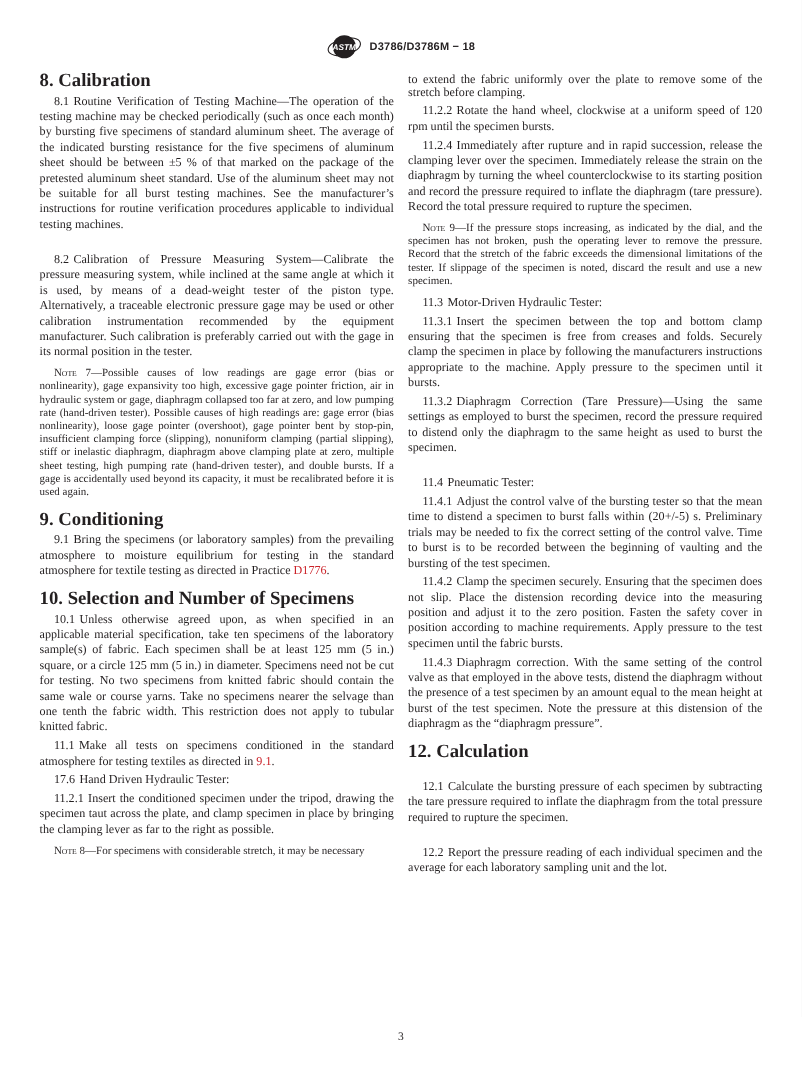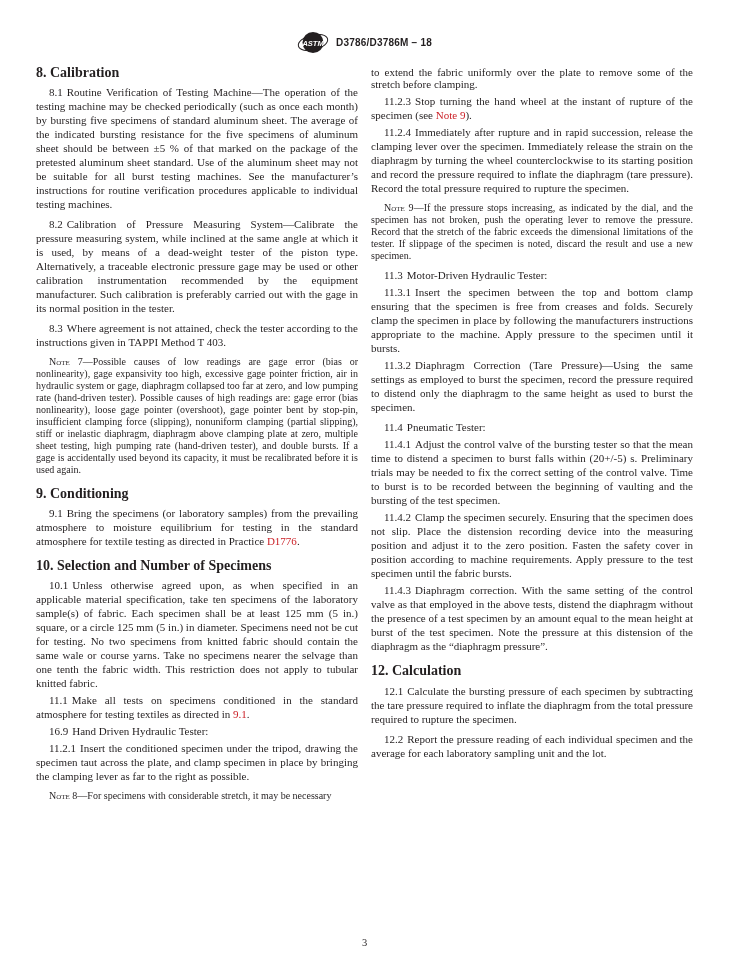--- a/index.html
+++ b/index.html
@@ -40,31 +40,31 @@
     gap: 13px;
   }
   .col {
     width: 322px;
     font-size: 11px;
     line-height: 14px;
     text-align: justify;
   }
   .sec-title {
     font-weight: bold;
-    font-size: 14px;
+    font-size: 17px;
     text-align: left;
     margin-top: 11px;
     margin-bottom: 5px;
   }
   .sec-title.first { margin-top: 0; }
   p.para {
     text-indent: 13px;
     margin: 3px 0;
   }
-  p.para.gap { margin-top: 6px; }
+  p.para.gap { margin-top: 18px; }
   .num { margin-right: 4px; }
   .ital { }
   p.note {
     font-size: 10px;
     line-height: 12px;
     text-indent: 13px;
     margin: 7px 0 6px 0;
   }
   p.note-cont {
     font-size: 11px;
@@ -100,49 +100,48 @@
   <div class="columns">
 
     <div class="col">
 
       <div class="sec-title first">8. Calibration</div>
 
       <p class="para"><span class="num">8.1</span><span class="ital">Routine Verification of Testing Machine</span><span>—The operation of the testing machine may be checked periodically (such as once each month) by bursting five specimens of standard aluminum sheet. The average of the indicated bursting resistance for the five specimens of aluminum sheet should be between ±5 % of that marked on the package of the pretested aluminum sheet standard. Use of the aluminum sheet may not be suitable for all burst testing machines. See the manufacturer’s instructions for routine verification procedures applicable to individual testing machines.</span></p>
 
       <p class="para gap"><span class="num">8.2</span><span class="ital">Calibration of Pressure Measuring System</span><span>—Calibrate the pressure measuring system, while inclined at the same angle at which it is used, by means of a dead-weight tester of the piston type. Alternatively, a traceable electronic pressure gage may be used or other calibration instrumentation recommended by the equipment manufacturer. Such calibration is preferably carried out with the gage in its normal position in the tester.</span></p>
 
-      <p class="para gap"><span class="num">8.3</span><span>Where agreement is not attained, check the tester according to the instructions given in TAPPI Method T 403.</span></p>
 
       <p class="note"><span class="note-label">Note 7</span><span>—Possible causes of low readings are gage error (bias or nonlinearity), gage expansivity too high, excessive gage pointer friction, air in hydraulic system or gage, diaphragm collapsed too far at zero, and low pumping rate (hand-driven tester). Possible causes of high readings are: gage error (bias nonlinearity), loose gage pointer (overshoot), gage pointer bent by stop-pin, insufficient clamping force (slipping), nonuniform clamping (partial slipping), stiff or inelastic diaphragm, diaphragm above clamping plate at zero, multiple sheet testing, high pumping rate (hand-driven tester), and double bursts. If a gage is accidentally used beyond its capacity, it must be recalibrated before it is used again.</span></p>
 
       <div class="sec-title">9. Conditioning</div>
 
       <p class="para"><span class="num">9.1</span><span>Bring the specimens (or laboratory samples) from the prevailing atmosphere to moisture equilibrium for testing in the standard atmosphere for textile testing as directed in Practice </span><span class="reflink">D1776</span><span>.</span></p>
 
       <div class="sec-title">10. Selection and Number of Specimens</div>
 
       <p class="para"><span class="num">10.1</span><span>Unless otherwise agreed upon, as when specified in an applicable material specification, take ten specimens of the laboratory sample(s) of fabric. Each specimen shall be at least 125 mm (5 in.) square, or a circle 125 mm (5 in.) in diameter. Specimens need not be cut for testing. No two specimens from knitted fabric should contain the same wale or course yarns. Take no specimens nearer the selvage than one tenth the fabric width. This restriction does not apply to tubular knitted fabric.</span></p>
 
 
       <p class="para"><span class="num">11.1</span><span>Make all tests on specimens conditioned in the standard atmosphere for testing textiles as directed in </span><span class="reflink">9.1</span><span>.</span></p>
 
-      <p class="para"><span class="num">16.9</span><span class="ital">Hand Driven Hydraulic Tester:</span></p>
+      <p class="para"><span class="num">17.6</span><span class="ital">Hand Driven Hydraulic Tester:</span></p>
 
       <p class="para"><span class="num">11.2.1</span><span>Insert the conditioned specimen under the tripod, drawing the specimen taut across the plate, and clamp specimen in place by bringing the clamping lever as far to the right as possible.</span></p>
 
       <p class="note"><span class="note-label">Note 8</span><span>—For specimens with considerable stretch, it may be necessary</span></p>
 
     </div>
 
     <div class="col">
 
       <p class="note-cont">to extend the fabric uniformly over the plate to remove some of the stretch before clamping.</p>
 
+      <p class="para"><span class="num">11.2.2</span><span>Rotate the hand wheel, clockwise at a uniform speed of 120 rpm until the specimen bursts.</span></p>
 
-      <p class="para"><span class="num">11.2.3</span><span>Stop turning the hand wheel at the instant of rupture of the specimen (see </span><span class="reflink">Note 9</span><span>).</span></p>
 
       <p class="para"><span class="num">11.2.4</span><span>Immediately after rupture and in rapid succession, release the clamping lever over the specimen. Immediately release the strain on the diaphragm by turning the wheel counterclockwise to its starting position and record the pressure required to inflate the diaphragm (tare pressure). Record the total pressure required to rupture the specimen.</span></p>
 
       <p class="note"><span class="note-label">Note 9</span><span>—If the pressure stops increasing, as indicated by the dial, and the specimen has not broken, push the operating lever to remove the pressure. Record that the stretch of the fabric exceeds the dimensional limitations of the tester. If slippage of the specimen is noted, discard the result and use a new specimen.</span></p>
 
       <p class="para"><span class="num">11.3</span><span class="ital">Motor-Driven Hydraulic Tester:</span></p>
 
       <p class="para"><span class="num">11.3.1</span><span>Insert the specimen between the top and bottom clamp ensuring that the specimen is free from creases and folds. Securely clamp the specimen in place by following the manufacturers instructions appropriate to the machine. Apply pressure to the specimen until it bursts.</span></p>
 
       <p class="para"><span class="num">11.3.2</span><span class="ital">Diaphragm Correction (Tare Pressure)</span><span>—Using the same settings as employed to burst the specimen, record the pressure required to distend only the diaphragm to the same height as used to burst the specimen.</span></p>

